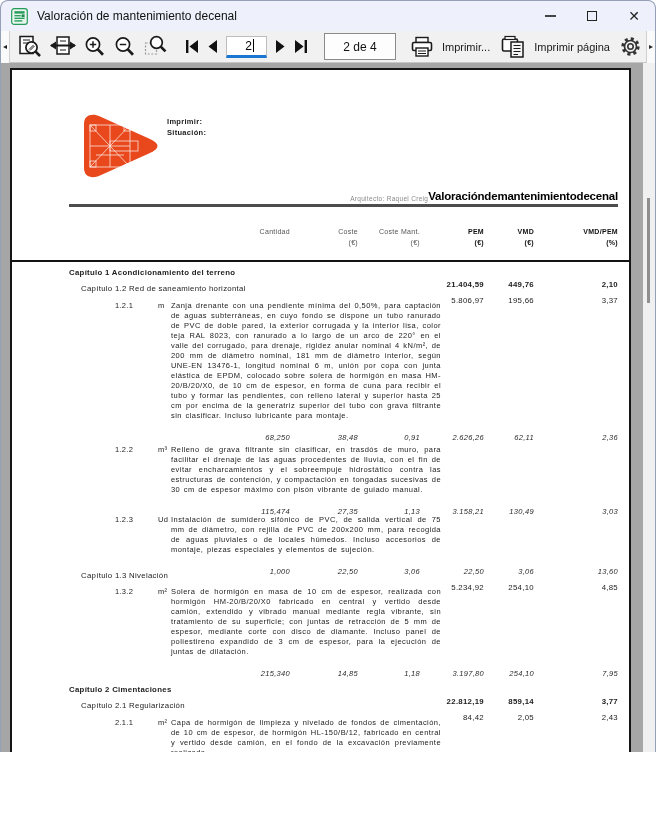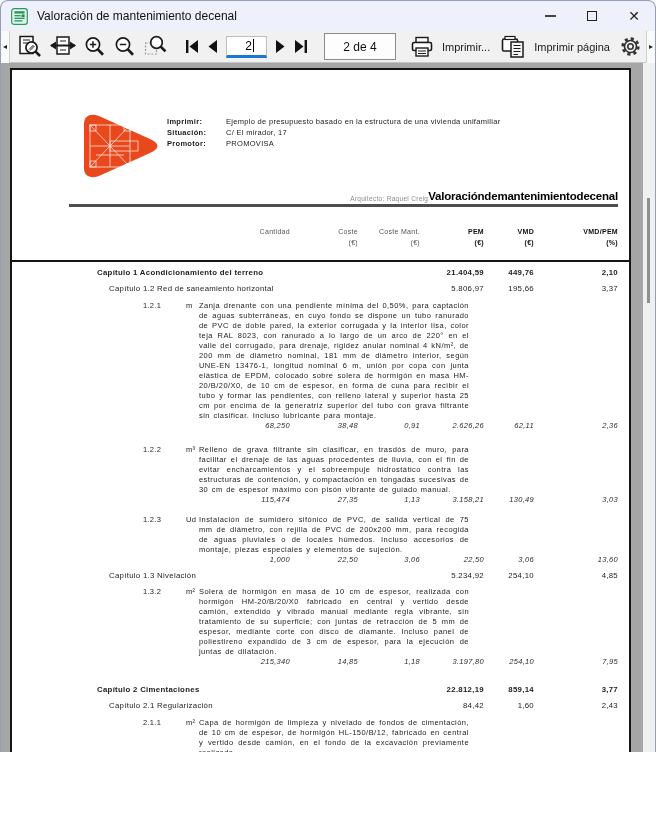--- a/index.html
+++ b/index.html
@@ -61,22 +61,22 @@
   .arch { font-size:6.5px; color:#8a8a8a; }
   .doctitle { font-size:11.5px; font-weight:bold; letter-spacing:-0.2px; color:#000; }
   .rule-thick { height:3px; background:#4d4d4d; margin:2px 11px 0 57px; }
 
   .thead { position:relative; height:28px; margin-top:19px; font-size:7px; color:#555; }
   .th { position:absolute; top:0; text-align:right; line-height:11px; }
   .th div { text-align:right; }
   .th.strong { color:#111; font-weight:bold; }
   .thead-rule { height:2px; background:#141414; margin-top:6px; }
 
-  .rows { margin-top:0; position:relative;padding-left:28px; }
-  .num { position:absolute; top:0; text-align:right; white-space:nowrap; }
+  .rows { margin-top:0; position:relative; }
+  .num { position:absolute; top:12px; text-align:right; white-space:nowrap; }
   .c-cant  { right:339px; } .c-coste { right:271px; } .c-mant { right:209px; }
   .c-pem   { right:145px; } .c-vmd  { right:95px;  } .c-pct  { right:11px;  }
 
   .trow { position:relative; height:11px; font-size:7.8px; }
   .trow.chapter { font-weight:bold; margin-top:6px; }
   .trow.chapter .rlabel { margin-left:57px; }
   .trow.chapter .num { font-weight:bold; }
   .trow.subchapter { margin-top:5px; }
   .trow.subchapter .rlabel { margin-left:69px; }
 
@@ -256,29 +256,23 @@
               <line x1="14" y1="35" x2="54" y2="35"></line>
               <line x1="34" y1="14" x2="34" y2="56"></line>
               <rect x="34" y="30" width="28" height="10"></rect>
               <line x1="20" y1="44" x2="48" y2="44"></line>
               <line x1="44" y1="56" x2="44" y2="62"></line>
             </g>
           </svg>
           <div class="projinfo">
             <div class="projrow">
                 <span class="plabel">Imprimir:</span>
-                <span class="pval">Ejemplo de presupuesto basado en la estructura de una vivienda unifamiliar</span>
               </div>
             <div class="projrow">
                 <span class="plabel">Situación:</span>
-                <span class="pval">C/ El mirador, 17</span>
-              </div>
-            <div class="projrow">
-                <span class="plabel">Promotor:</span>
-                <span class="pval">PROMOVISA</span>
               </div>
           </div>
         </div>
 
         <div class="archrow">
           <span class="arch">Arquitecto: Raquel Creig</span>
           <span class="doctitle">Valoracióndemantenimientodecenal</span>
         </div>
         <div class="rule-thick"></div>
 
@@ -359,21 +353,21 @@
               <div class="inums">
                 <span class="num c-cant">215,340</span>
                 <span class="num c-coste">14,85</span>
                 <span class="num c-mant">1,18</span>
                 <span class="num c-pem">3.197,80</span>
                 <span class="num c-vmd">254,10</span>
                 <span class="num c-pct">7,95</span>
               </div>
             </div>
             <div class="trow chapter ch2"><span class="rlabel">Capítulo 2 Cimentaciones</span><span class="num c-pem">22.812,19</span><span class="num c-vmd">859,14</span><span class="num c-pct">3,77</span></div>
-            <div class="trow subchapter"><span class="rlabel">Capítulo 2.1 Regularización</span><span class="num c-pem">84,42</span><span class="num c-vmd">1,60</span><span class="num c-pct">2,43</span></div>
+            <div class="trow subchapter"><span class="rlabel">Capítulo 2.1 Regularización</span><span class="num c-pem">84,42</span><span class="num c-vmd">2,05</span><span class="num c-pct">2,43</span></div>
             <div class="item i211">
               <span class="iid">2.1.1</span>
               <span class="iunit">m²</span>
               <div class="idesc">Capa de hormigón de limpieza y nivelado de fondos de cimentación, de 10 cm de espesor, de hormigón HL-150/B/12, fabricado en central y vertido desde camión, en el fondo de la excavación previamente realizada.</div>
             </div>
           </div>
       </div>
     </div>
     <div class="vscroll">
       <div class="vthumb"></div>

